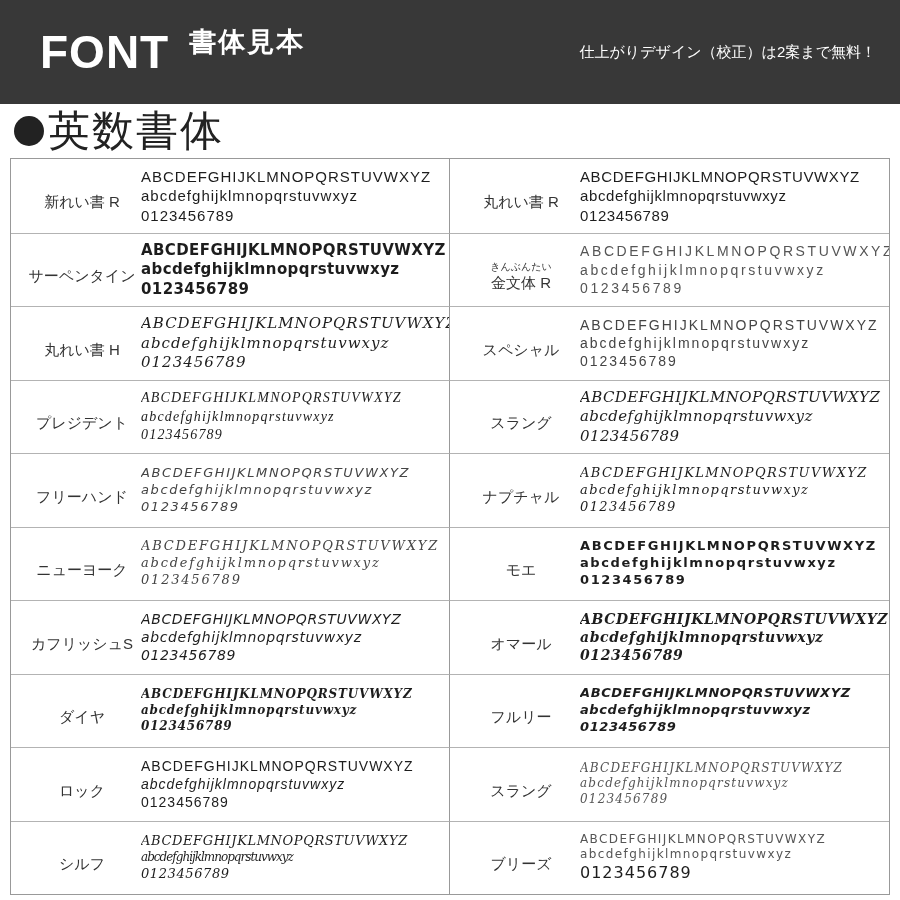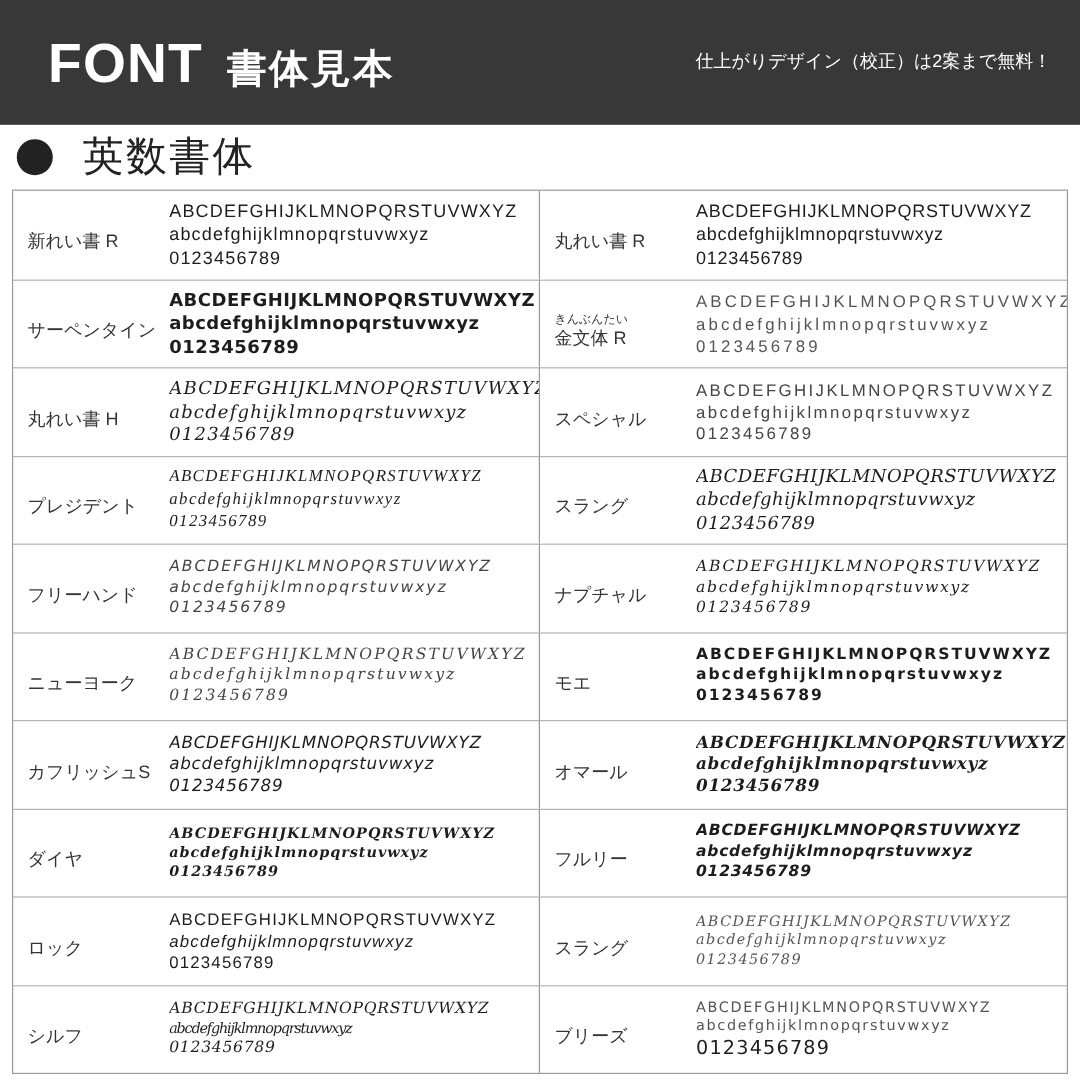--- a/index.html
+++ b/index.html
@@ -8,42 +8,42 @@
     font-family:"Liberation Sans","DejaVu Sans",sans-serif;
     color:#333;position:relative;
   }
   
   .hdr{
     box-sizing:border-box;height:104px;background:#383838;color:#fff;
     display:flex;align-items:center;padding:0 24px 0 40px;
   }
   .hdr-left{display:flex;line-height:1.05;gap:20px;}
   .hdr-title{font-size:46px;font-weight:800;letter-spacing:1px;}
-  .hdr-sub{font-size:33px;font-weight:700;margin-top:12px;letter-spacing:2px;}
+  .hdr-sub{font-size:27px;font-weight:700;margin-top:0;letter-spacing:2px;}
   .hdr-right{margin-left:auto;font-size:15px;line-height:1.45;text-align:left;}
   
   .sec{display:flex;align-items:center;height:54px;padding-left:14px;}
   .sec .bullet{
     width:30px;height:30px;border-radius:50%;background:#222;
     display:inline-block;margin-right:4px;flex:0 0 auto;
   }
-  .sec .sec-txt{font-size:34px;color:#222;letter-spacing:2px;margin-left:21px;}
+  .sec .sec-txt{font-size:42px;color:#222;letter-spacing:2px;}
   
   .font-table{
     position:absolute;left:10px;right:10px;top:158px;bottom:5px;
     display:grid;grid-template-columns:1fr 1fr;grid-auto-rows:1fr;
     border:1px solid #999;background:#fff;
   }
   .cell{
     box-sizing:border-box;display:flex;align-items:center;
     padding:4px 6px 4px 12px;border-top:1px solid #b3b3b3;overflow:hidden;
   }
   .cell:nth-child(-n+2){border-top:none;}
   .cell:nth-child(odd){border-right:1px solid #999;}
-  .fname{flex:0 0 118px;font-size:15px;color:#333;line-height:1.3;}
+  .fname{flex:0 0 118px;font-size:15px;color:#333;line-height:1.3;text-align:center;}
   .fname .ruby{font-size:10px;color:#333;margin-top:12px;}
   .sample{flex:1;line-height:1.3;color:#1d1d1d;white-space:nowrap;}
   .sample div{overflow:hidden;}
   
   .f0 .sample{font-family:"Liberation Sans",sans-serif;font-size:15px;letter-spacing:1px;}
   .f1 .sample{font-family:"Liberation Sans",sans-serif;font-size:15px;letter-spacing:0.6px;}
   .f2 .sample{font-family:"DejaVu Sans",sans-serif;font-weight:bold;font-size:15px;letter-spacing:0.4px;}
   .f3 .sample{font-family:"Liberation Sans",sans-serif;font-size:14px;letter-spacing:2.6px;color:#555;}
   .f4 .sample{font-family:"DejaVu Serif",serif;font-style:italic;font-size:15px;letter-spacing:1px;}
   .f5 .sample{font-family:"Liberation Sans",sans-serif;font-size:14px;letter-spacing:2px;color:#444;}

